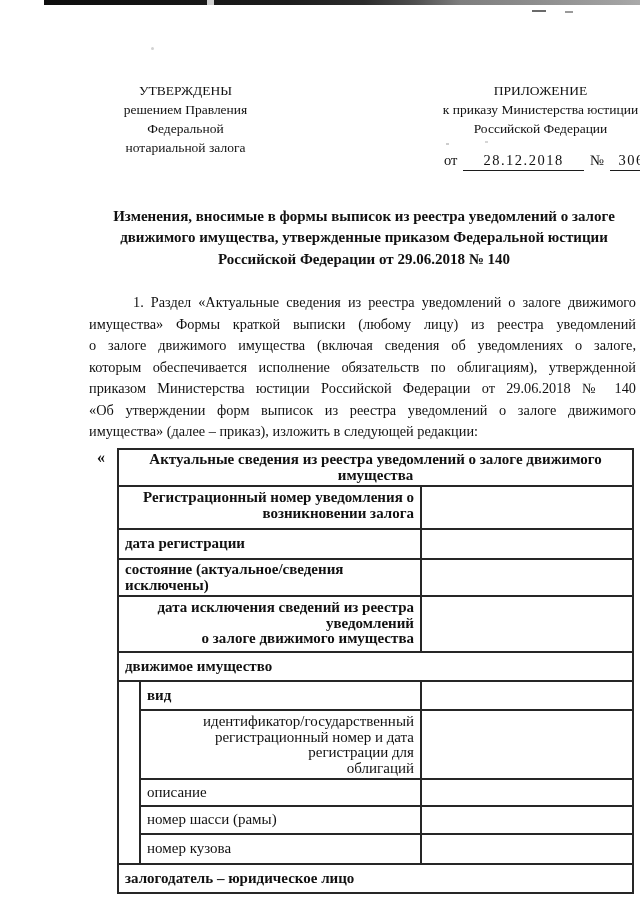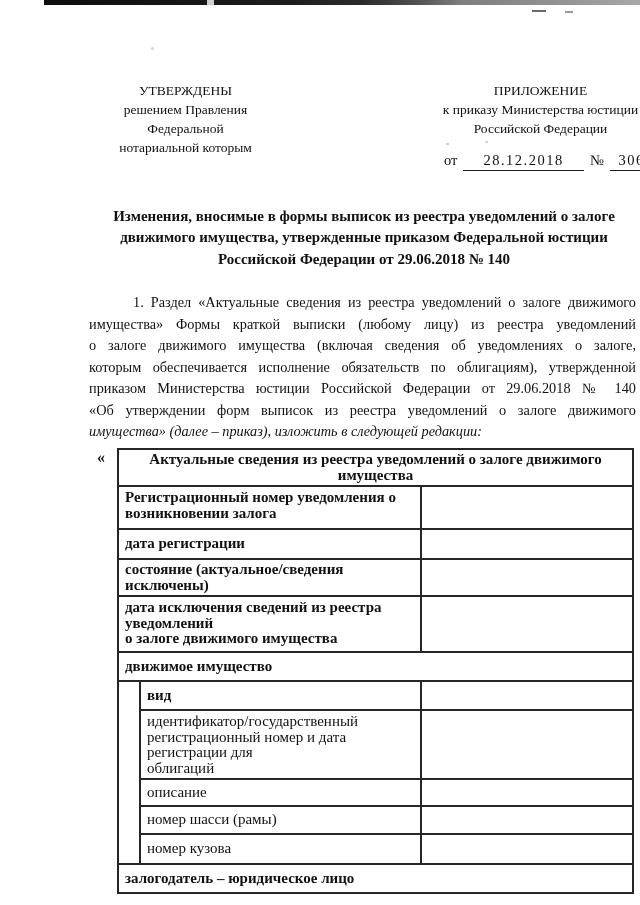--- a/index.html
+++ b/index.html
@@ -53,35 +53,35 @@
   
   .doc-title {
     position: absolute; left: 55px; top: 206px; width: 530px;
     text-align: center; font-weight: bold; font-size: 15px; line-height: 21.3px;
   }
 
   
   .para { position: absolute; left: 45px; top: 292px; width: 547px; font-size: 14.3px; }
   .pline { height: 21.5px; line-height: 21.5px; text-align: justify; text-align-last: justify; white-space: nowrap; }
   .pline.first { text-indent: 44px; }
-  .pline.last { text-align-last: left; white-space: normal; font-style: italic; }
+  .pline.last { text-align-last: left; white-space: normal; }
 
   
   .open-quote { position: absolute; left: 53px; top: 449px; font-size: 16px; font-weight: bold; }
 
   
   .form-table {
     position: absolute; left: 73px; top: 448px; width: 515px;
     border-collapse: collapse; table-layout: fixed;
     font-size: 15px; line-height: 15.5px;
   }
   .form-table td { border: 2px solid #262626; padding: 2px 6px; vertical-align: middle; overflow: hidden; }
   .form-table .title-cell { text-align: center; font-weight: bold; height: 24px; }
   .b { font-weight: bold; }
-  .pre { white-space: pre-line; }
+  .pre { white-space: pre-line; text-align: right; }
   .vtop { vertical-align: top !important; padding-top: 3px !important; }
   .indent-cell { padding: 0 !important; }
   .h40 td { height: 36px; } .h28 td { height: 24px; } .h26 td { height: 22px; }
   .h53 td { height: 49px; } .h27 td { height: 23px; } .h55 td { height: 51px; }
   .h25 td { height: 21px; }
 </style>
 </head>
 <body>
 
 <div class="page">
@@ -92,21 +92,21 @@
   <div class="speck-b"></div>
   <div class="speck-c"></div>
   <div class="speck-d"></div>
   <div class="speck-e"></div>
   <div class="edge-line"></div>
   <div class="corner-mark"></div>
 
   <div class="stamp stamp-left">
     <div>УТВЕРЖДЕНЫ</div>
     <div>решением Правления Федеральной</div>
-    <div>нотариальной которым</div>
+    <div>нотариальной залога</div>
   </div>
 
   <div class="stamp stamp-right">
     <div>ПРИЛОЖЕНИЕ</div>
     <div>к приказу Министерства юстиции</div>
     <div>Российской Федерации</div>
   </div>
   <div class="dateline dl-right">
     <span>от</span><span class="ul ul-wide">28.12.2018</span><span>№</span><span class="ul ul-narrow">306</span>
   </div>

